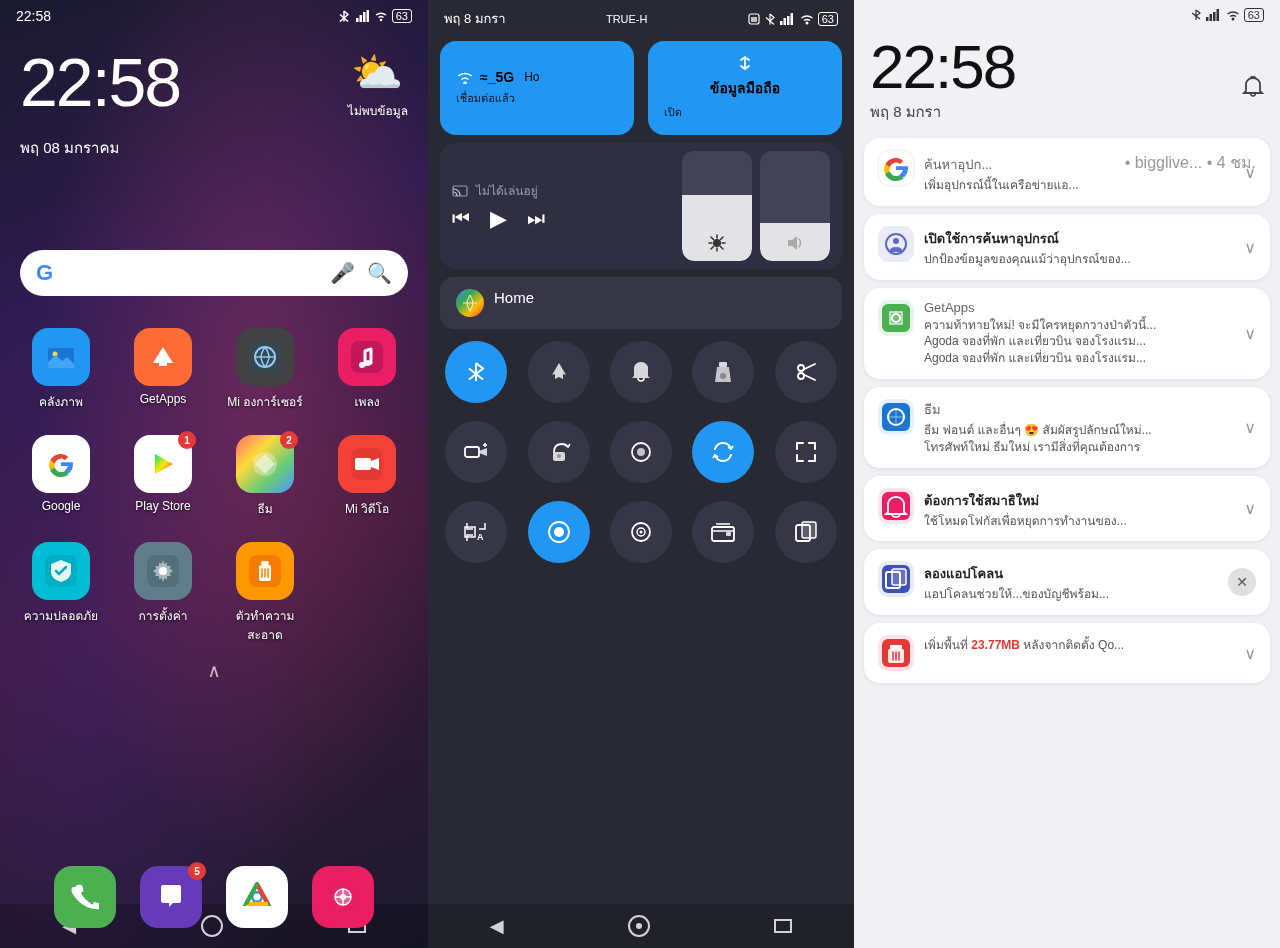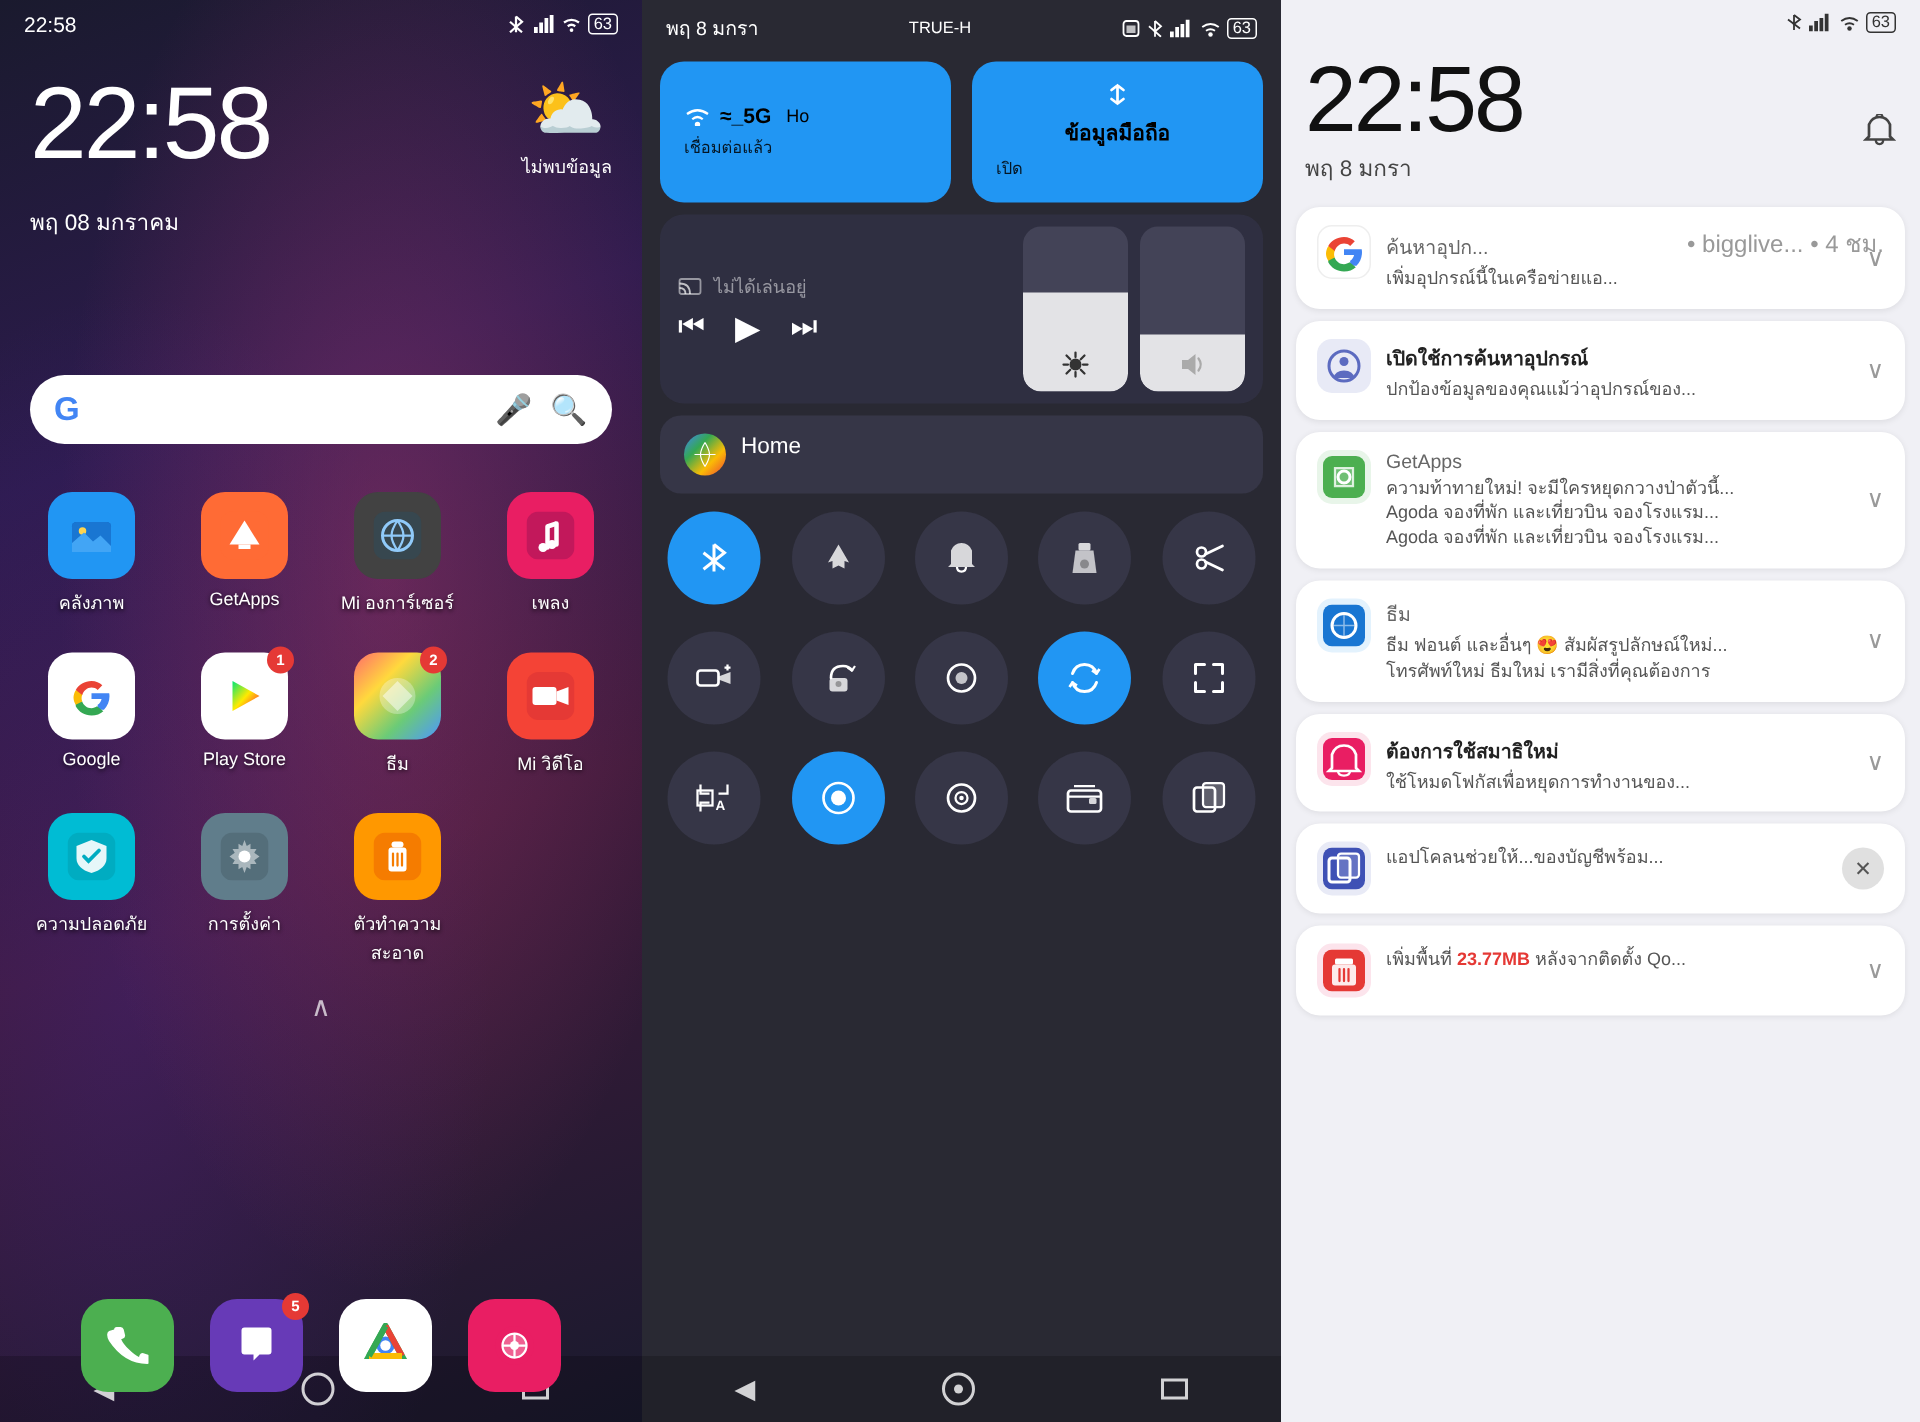--- a/index.html
+++ b/index.html
@@ -940,20 +940,21 @@
 
     <div class="notif-card">
       <div class="notif-app-icon notif-icon-clone">
         <svg width="28" height="28" viewBox="0 0 28 28">
             <rect width="28" height="28" rx="6" fill="#3F51B5"></rect>
             <rect x="4" y="7" width="14" height="16" rx="2" fill="none" stroke="white" stroke-width="2"></rect>
             <rect x="10" y="4" width="14" height="16" rx="2" fill="rgba(255,255,255,0.2)" stroke="white" stroke-width="1.5"></rect>
           </svg>
       </div>
       <div class="notif-content">
+        <div class="notif-title">ลองแอปโคลน</div>
         <div class="notif-body">แอปโคลนช่วยให้...ของบัญชีพร้อม...</div>
       </div>
       <div class="notif-close-btn">✕</div>
     </div>
 
     <div class="notif-card">
       <div class="notif-app-icon notif-icon-trash">
         <svg width="28" height="28" viewBox="0 0 28 28">
             <rect width="28" height="28" rx="6" fill="#E53935"></rect>
             <rect x="8" y="6" width="12" height="4" rx="1" fill="white"></rect>

